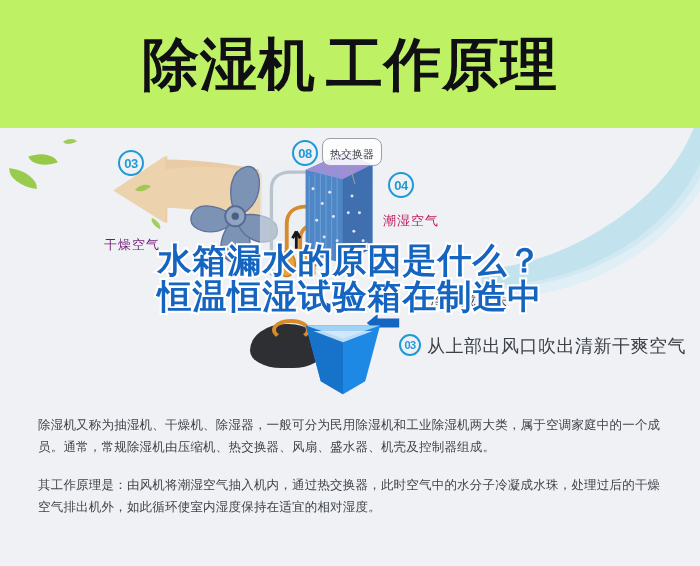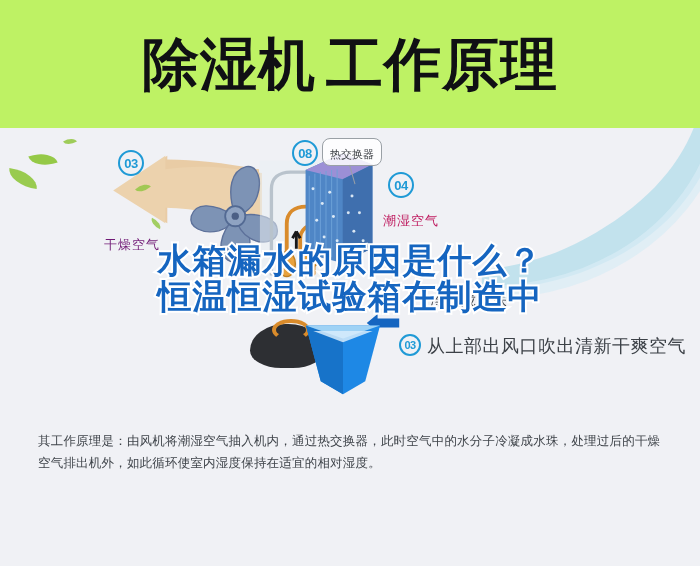--- a/index.html
+++ b/index.html
@@ -226,16 +226,17 @@
     <div class="lbl step2">冷凝成水珠</div>
     <div class="lbl step3">从上部出风口吹出清新干爽空气</div>
   </div>
 
   <div class="overlay">
     <div class="ov-line">水箱漏水的原因是什么？</div>
     <div class="ov-line">恒温恒湿试验箱在制造中</div>
   </div>
 
   <div class="body-copy">
+    <p class="para">除湿机又称为抽湿机、干燥机、除湿器，一般可分为民用除湿机和工业除湿机两大类，属于空调家庭中的一个成员。通常，常规除湿机由压缩机、热交换器、风扇、盛水器、机壳及控制器组成。</p>
     <p class="para gap">其工作原理是：由风机将潮湿空气抽入机内，通过热交换器，此时空气中的水分子冷凝成水珠，处理过后的干燥空气排出机外，如此循环使室内湿度保持在适宜的相对湿度。</p>
   </div>
 
 </div>
 
 </body></html>

